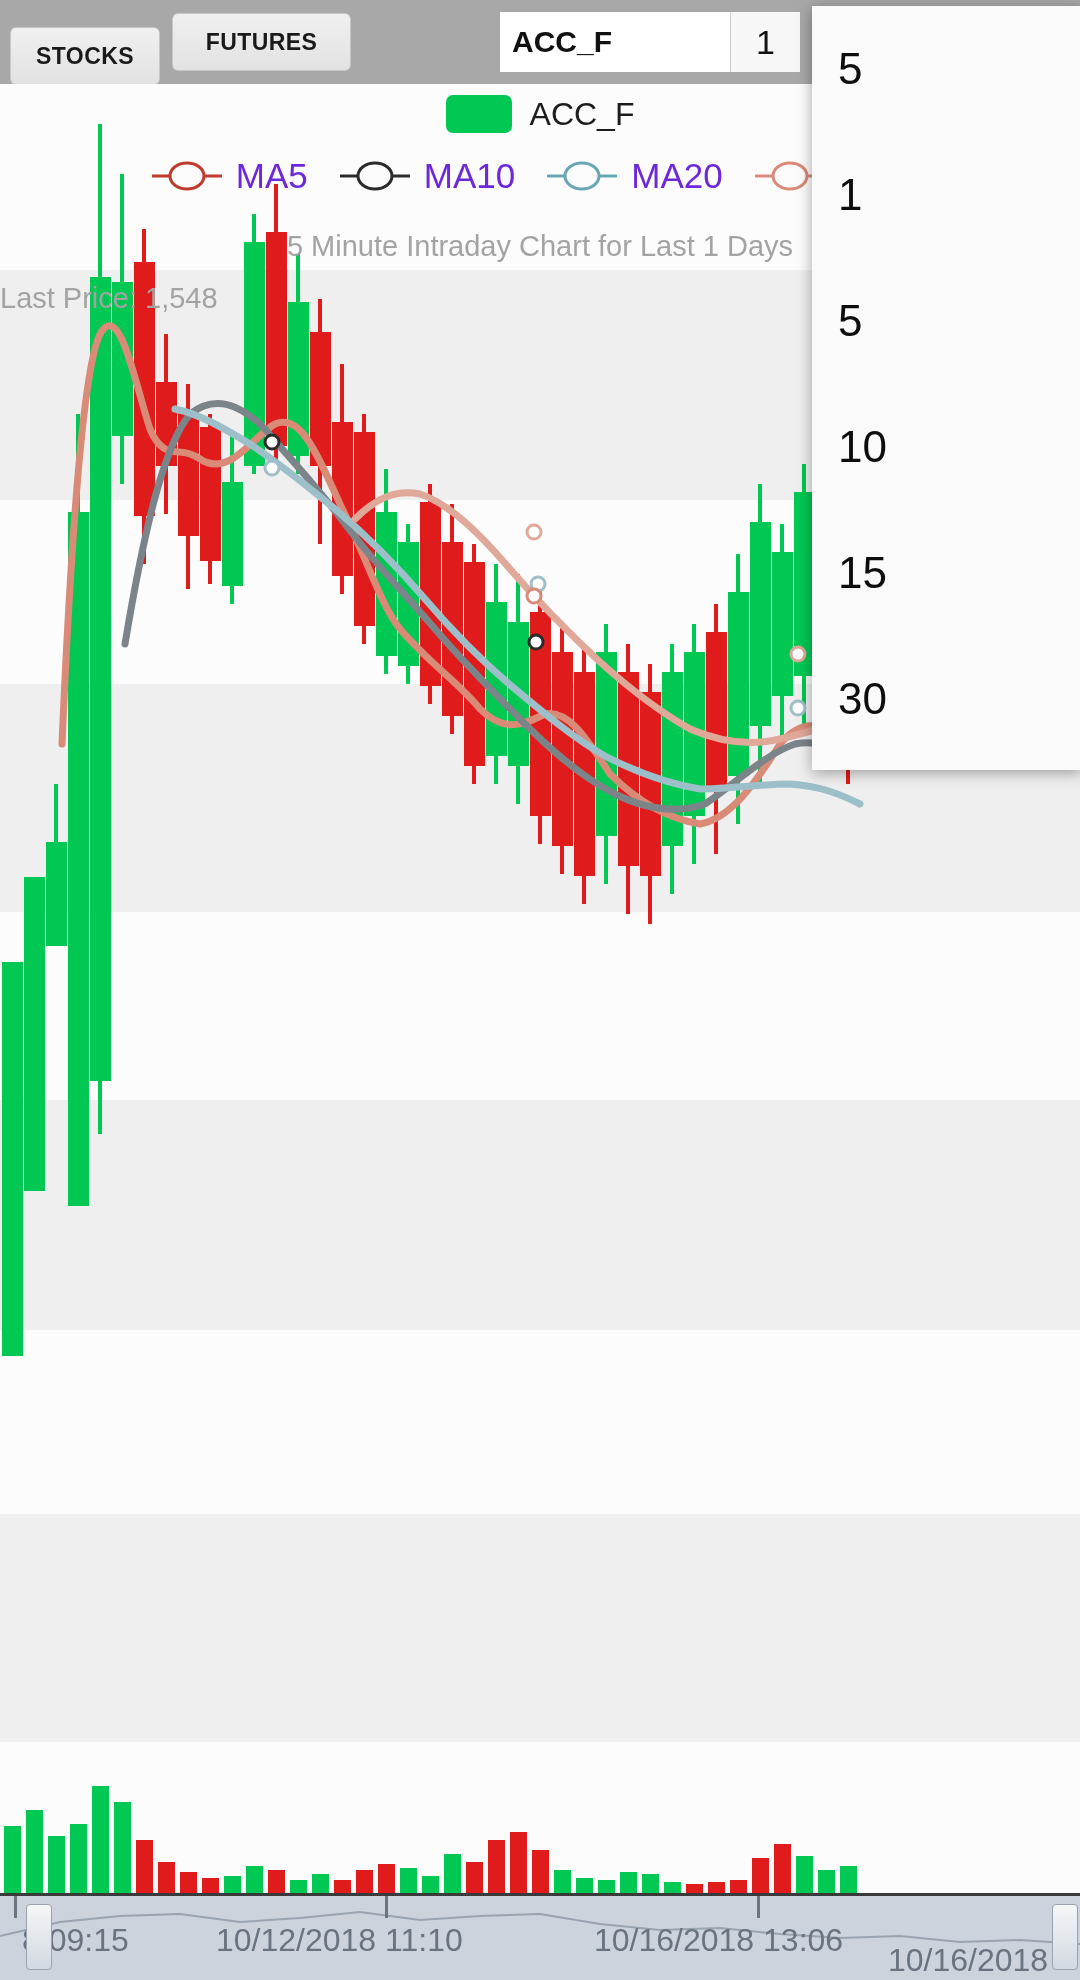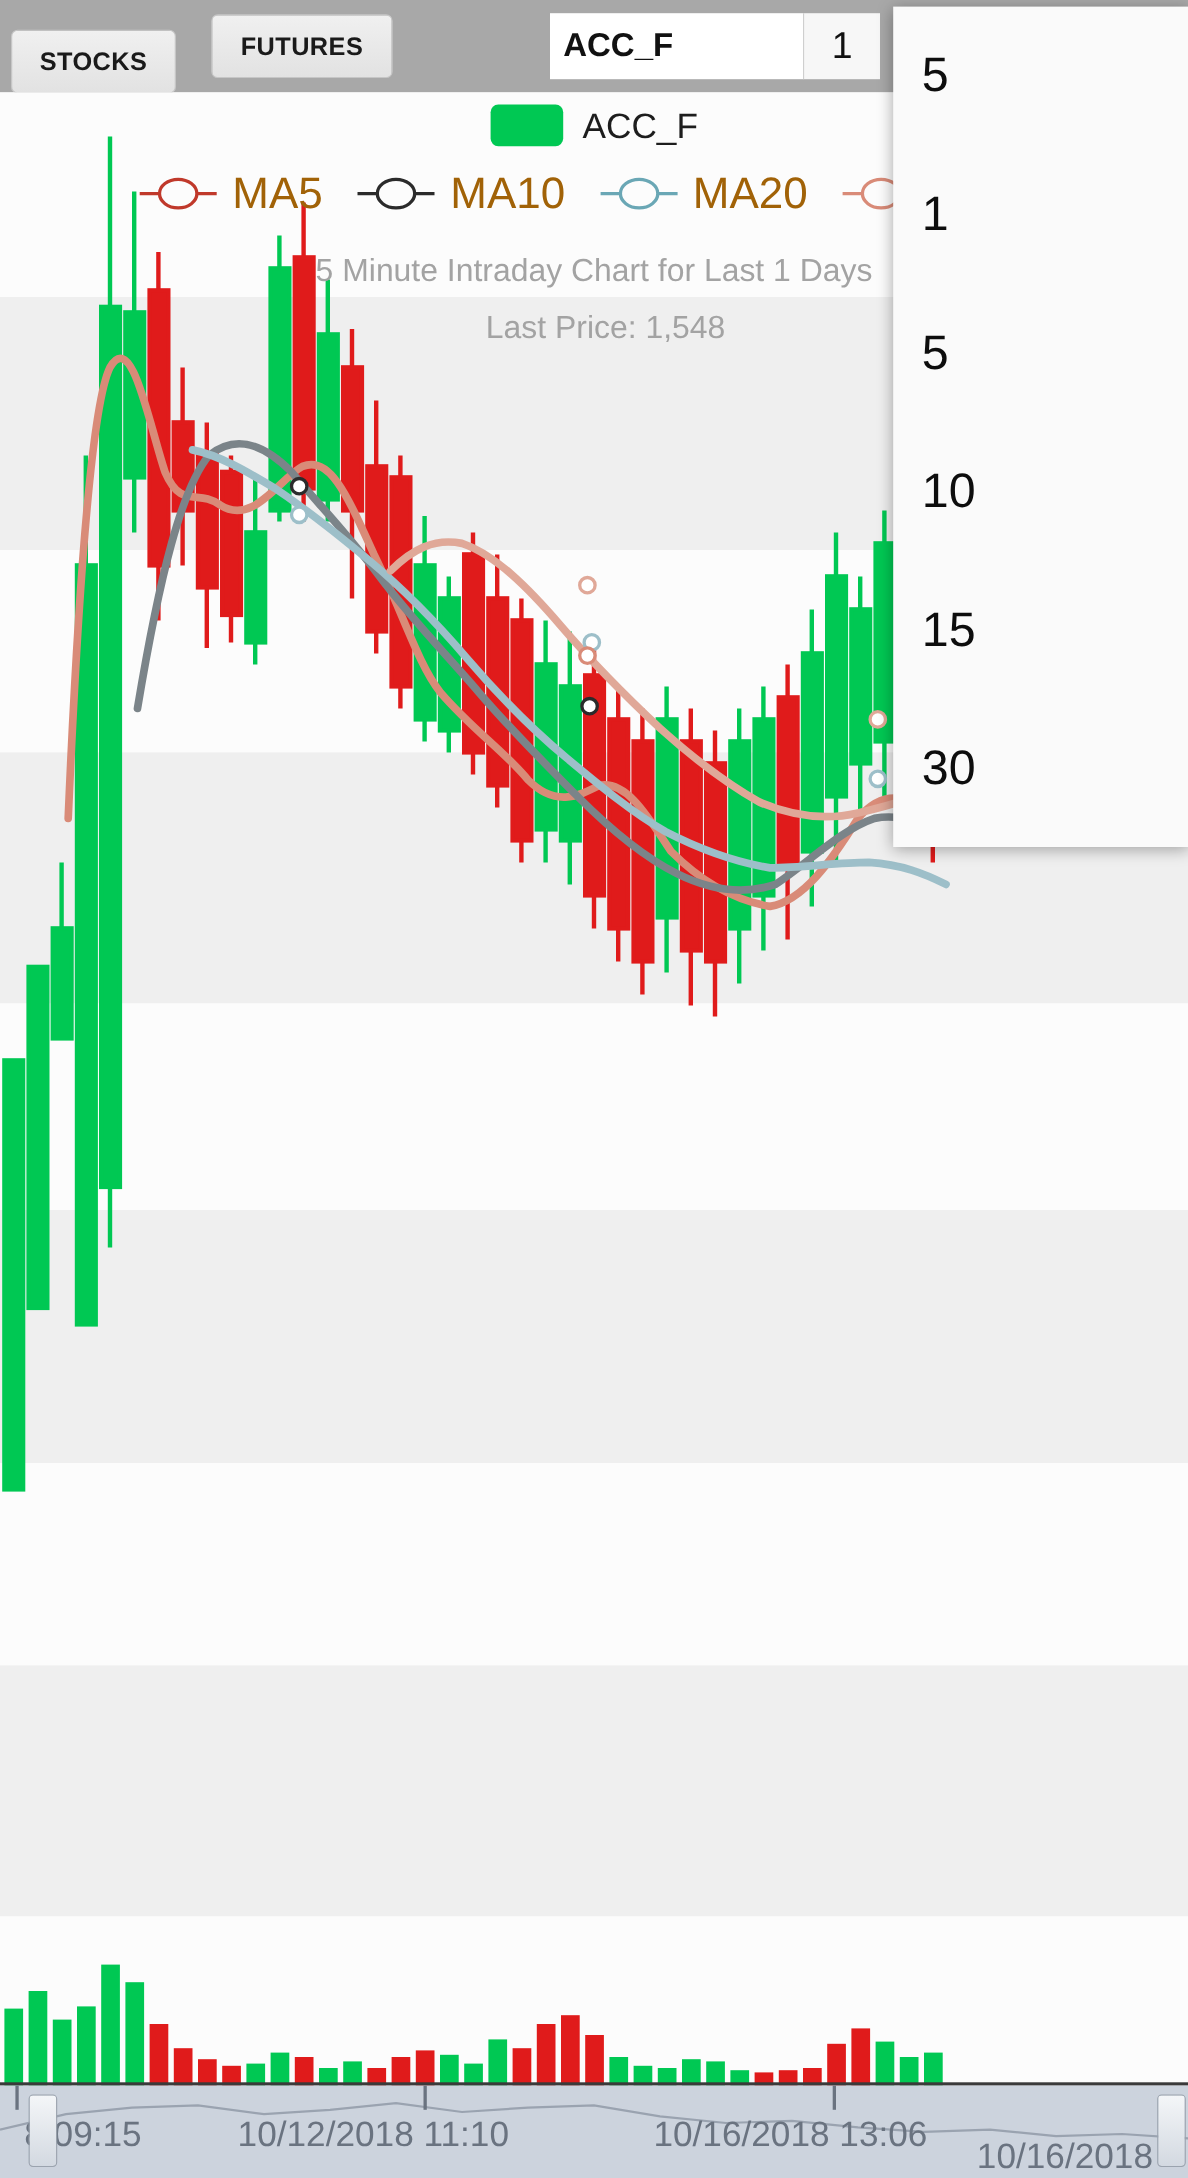--- a/index.html
+++ b/index.html
@@ -23,21 +23,21 @@
     border-radius:6px;
     color:#1a1a1a;
     font-size:23px;
     font-weight:bold;
     letter-spacing:.4px;
     height:58px;
     display:flex; align-items:center; justify-content:center;
     cursor:pointer;
   }
   #btn-stocks{ margin-left:10px; width:150px;margin-top:28px; }
-  #btn-futures{ margin-left:32px; width:165px; }
+  #btn-futures{ margin-left:12px; width:179px; }
 
   #symbol-wrap{
     position:absolute; left:500px; top:12px;
     height:60px; display:flex; align-items:stretch;
   }
   #symbol-input{
     width:230px; height:60px;
     background:#ffffff;
     border:none; outline:none;
     font-family:"Liberation Sans", sans-serif;
@@ -92,30 +92,29 @@
   }
   #legend-swatch{
     width:66px; height:38px; background:#00c853; border-radius:7px;
   }
   #legend-name{ font-size:32px; color:#1d1d1d; }
   #legend-row2{
     display:flex; align-items:center; justify-content:center;
     height:64px; gap:30px;
   }
   .ma-entry{ display:flex; align-items:center; gap:12px; }
-  .ma-label{ font-size:40px; color:#a16207; }
+  .ma-label{ font-size:35px; color:#6d28d9; }
 
   #title-line{
     text-align:center; font-size:29px; color:#a3a3a3;
     margin-top:22px;
   }
   #price-line{
-    text-align:center; font-size:29px; color:#a3a3a3;
+    text-align:left; font-size:29px; color:#a3a3a3;
     margin-top:19px;
-    padding-left:21px;
   }
 
   
   #navigator{
     position:absolute; left:0; bottom:0; width:1080px; height:84px;
     background:#ccd3dd;
     z-index:14;
   }
   #nav-line{ position:absolute; left:0; top:0; width:1080px; height:84px; }
   #nav-labels{

